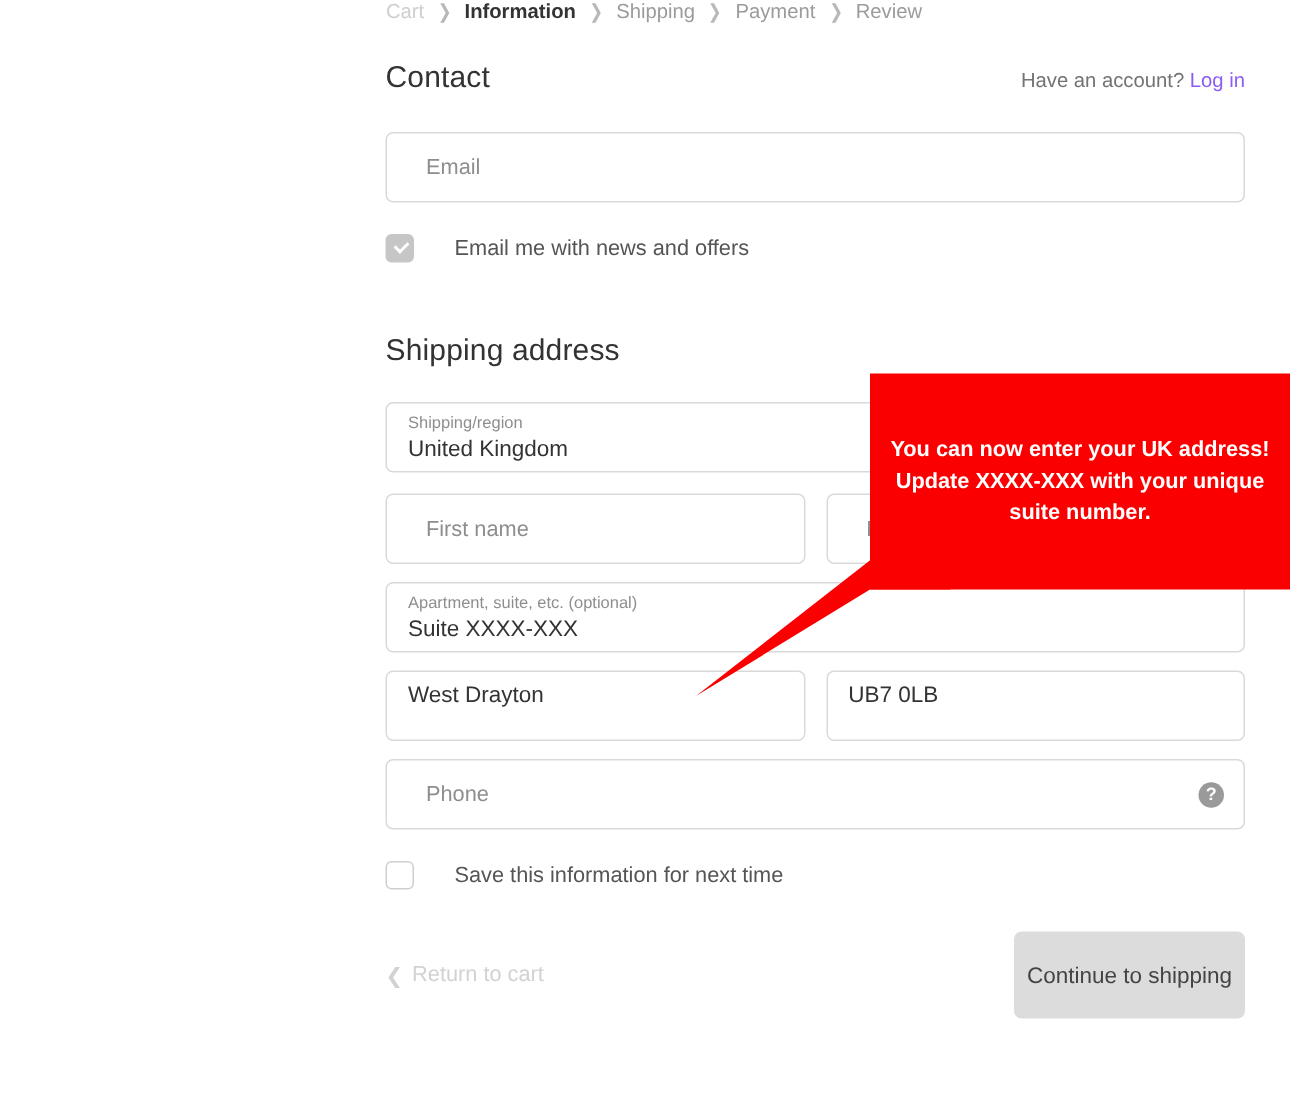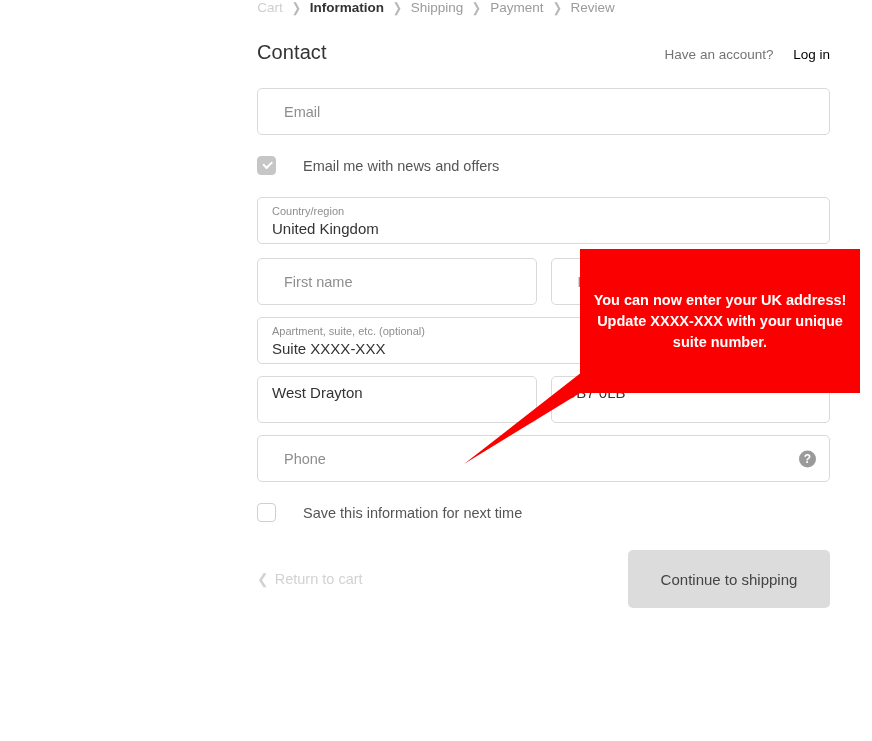--- a/index.html
+++ b/index.html
@@ -65,23 +65,22 @@
     font-size: 20px;
     color: #333333;
     font-weight: normal;
     letter-spacing: 0.1px;
   }
   .account-line {
     font-size: 13.5px;
     color: #737373;
   }
   .login-link {
-    color: #000000;
+    color: #8b5cf6;
     text-decoration: none;
-    margin-left: 16px;
   }
 
   
   .field {
     box-sizing: border-box;
     border: 1px solid #d9d9d9;
     border-radius: 5px;
     background: #ffffff;
     height: 47px;
     position: relative;
@@ -194,21 +193,21 @@
     gap: 6px;
   }
   .chev-left {
     font-size: 14px;
     color: #d2d2d2;
   }
   .continue-btn {
     background: #dcdcdc;
     border: none;
     border-radius: 5px;
-    width: 202px;
+    width: 154px;
     height: 58px;
     font-size: 15px;
     color: #444444;
     font-family: "Liberation Sans", sans-serif;
     cursor: pointer;
   }
 
   
   .callout-wrap {
     position: absolute;
@@ -274,24 +273,27 @@
     <div class="field placeholder-only">
       <span class="ph">Email</span>
     </div>
   </div>
 
   <div class="checkrow" style="margin-top:21px;">
     <span class="cb checked"></span>
     <span class="cblabel">Email me with news and offers</span>
   </div>
 
+  <div class="section-head" style="margin-top:48px;">
+    <div class="section-title">Shipping address</div>
+  </div>
 
   <div style="margin-top:22px;">
     <div class="field filled">
-      <span class="flabel">Country/region</span>
+      <span class="flabel">Shipping/region</span>
       <span class="fvalue">United Kingdom</span>
     </div>
   </div>
 
   <div class="row mt14">
     <div class="field placeholder-only">
       <span class="ph">First name</span>
     </div>
     <div class="field placeholder-only">
       <span class="ph">Last name</span>

